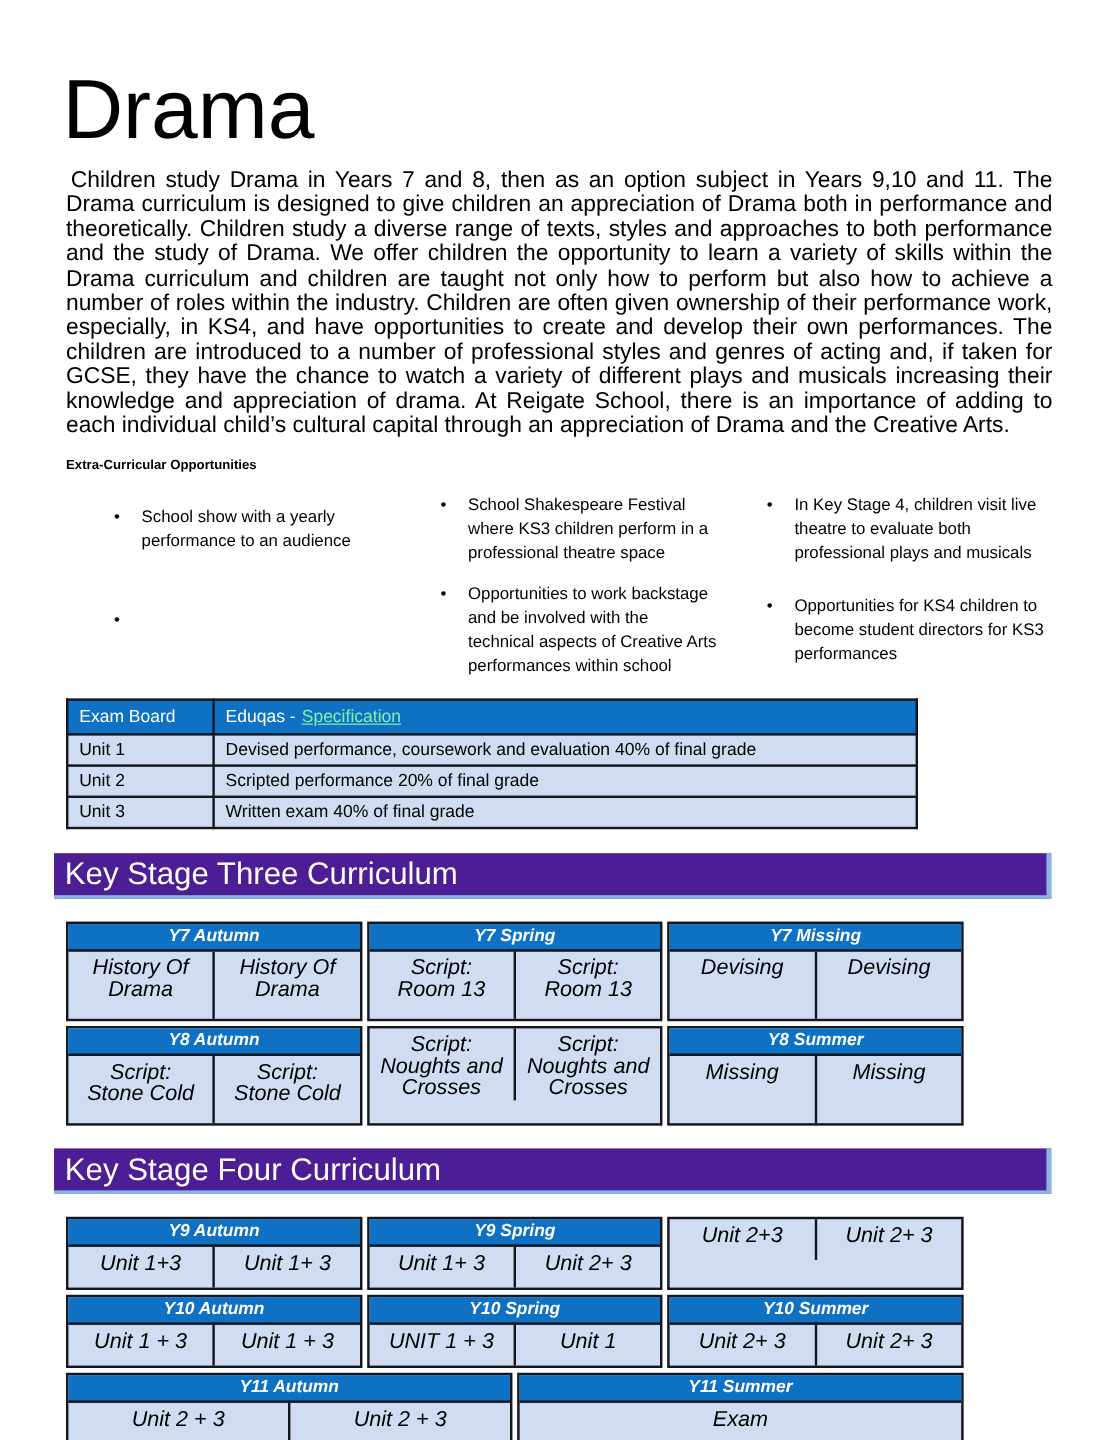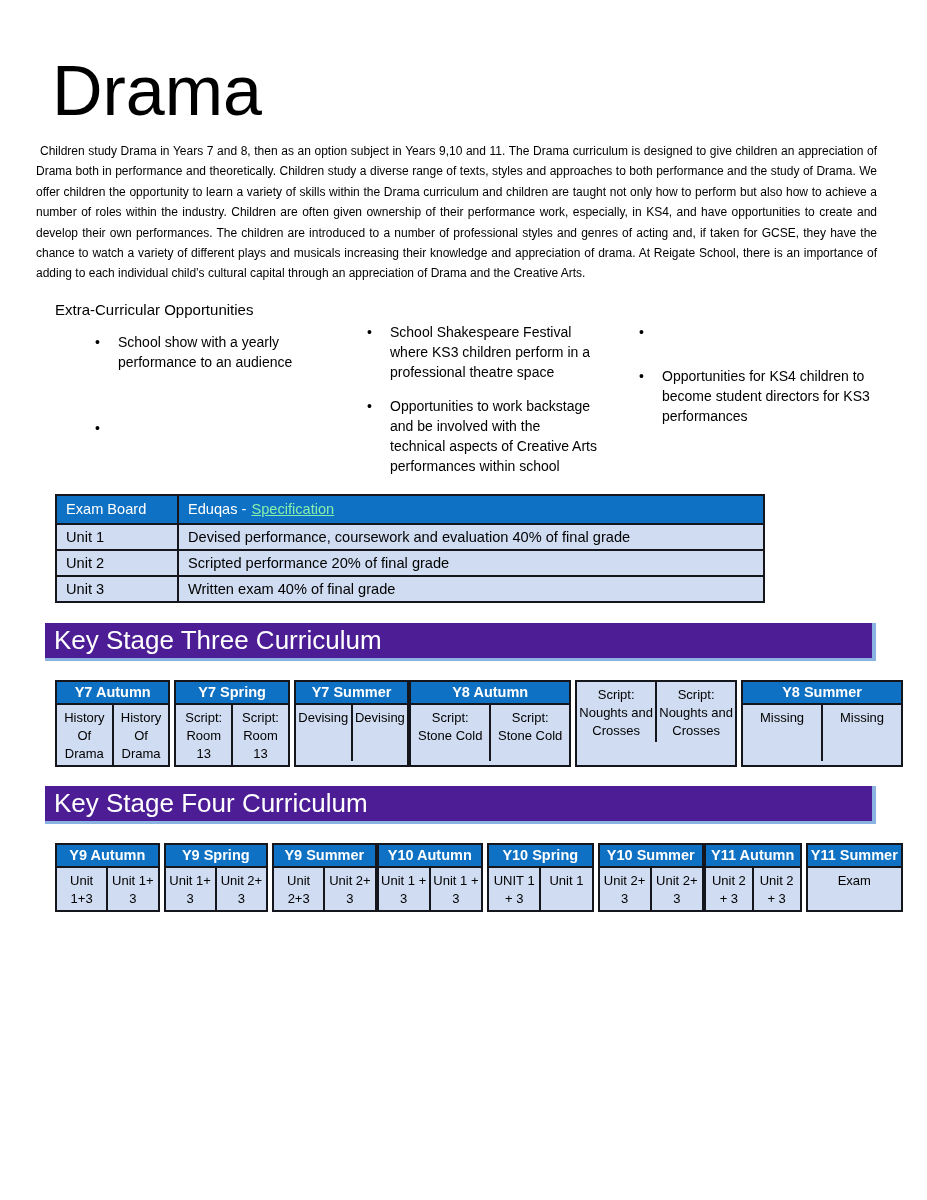--- a/index.html
+++ b/index.html
@@ -1,23 +1,23 @@
 <!DOCTYPE html>
 <html><head>
 <meta charset="utf-8">
 <style>
   html,body{margin:0;padding:0;background:#fff;}
   .page{position:relative;width:927px;height:1200px;background:#fff;overflow:hidden;
         font-family:"Liberation Sans",sans-serif;color:#000;}
 
   .title{margin:56px 0 0 52px;font-size:70px;font-weight:300;line-height:1;letter-spacing:0;}
 
-  .intro{margin:15px 50px 0 36px;font-size:12px;line-height:20.4px;text-align:justify;text-indent:4px;}
-
-  .extra-heading{margin:17px 0 4px 55px;font-size:15px;font-weight:400;}
+  .intro{margin:15px 50px 0 55px;font-size:19px;line-height:20.4px;text-align:justify;text-indent:4px;}
+
+  .extra-heading{margin:17px 0 16px 55px;font-size:11px;font-weight:700;}
 
   .columns{display:flex;margin-left:55px;}
   .col{box-sizing:border-box;}
   .col-1{width:272px;}
   .col-2{width:272px;}
   .col-3{width:283px;}
   .bullet-item{display:flex;padding-left:40px;font-size:14px;line-height:20px;}
   .bullet{width:23px;flex:none;font-size:14px;}
   .col-1 .bullet-item.first{margin-top:10px;}
   .col-1 .bullet-item.second{margin-top:46px;}
@@ -30,28 +30,28 @@
   .exam-table td.desc-col{width:566px;}
   .exam-table tr.head td{background:#0e71c3;color:#fff;height:25px;}
   .exam-table tr.body-row td{background:#cfdcf1;}
   .spec-link{color:#86efac;text-decoration:underline;margin-left:5px;cursor:pointer;}
 
   .banner{margin-left:45px;margin-top:20px;width:831px;height:38px;box-sizing:border-box;
           background:#4c1d95;border-right:4px solid #8ab3e2;border-bottom:3px solid #8ab3e2;
           color:#fff;font-size:26px;line-height:34px;padding-left:9px;font-weight:400;}
   .banner.ks4-banner{margin-top:19px;}
 
-  .curriculum{margin:19px 0 0 55px;width:848px;display:flex;row-gap:4px;}
+  .curriculum{margin:19px 0 0 55px;width:748px;display:flex;flex-direction:column;row-gap:4px;font-style:italic;}
   .section{display:flex;column-gap:4px;}
   .group{flex:1 1 0;border:2px solid #15151c;background:#cfdcf1;}
   .group-head{height:21px;line-height:21px;background:#0e71c3;border-bottom:2px solid #15151c;
               color:#fff;text-align:center;font-size:14.5px;font-weight:700;}
   .cells{display:flex;}
   .cell{flex:1 1 0;box-sizing:border-box;padding:4px 2px 2px 2px;text-align:center;
-        font-size:13px;line-height:18px;white-space:pre-line;}
+        font-size:18px;line-height:18px;white-space:pre-line;}
   .cell + .cell{border-left:2px solid #15151c;}
   .ks3 .cell{min-height:56px;}
   .ks4 .cell{min-height:34px;}
 </style>
 </head>
 <body>
 
 <div class="page">
 
   <h1 class="title">Drama</h1>
@@ -76,20 +76,21 @@
         <span>School Shakespeare Festival where KS3 children perform in a professional theatre space</span>
       </div>
       <div class="bullet-item second">
         <span class="bullet">•</span>
         <span>Opportunities to work backstage and be involved with the technical aspects of Creative Arts performances within school</span>
       </div>
     </div>
     <div class="col col-3">
       <div class="bullet-item first">
         <span class="bullet">•</span>
+        <span>In Key Stage 4, children visit live theatre to evaluate both professional plays and musicals</span>
       </div>
       <div class="bullet-item second">
         <span class="bullet">•</span>
         <span>Opportunities for KS4 children to become student directors for KS3 performances</span>
       </div>
     </div>
   </div>
 
   <table class="exam-table">
     <tbody>
@@ -128,21 +129,21 @@
       <div class="group">
         <div class="group-head">Y7 Spring</div>
         <div class="cells">
           <div class="cell">Script:
 Room 13</div>
           <div class="cell">Script:
 Room 13</div>
         </div>
       </div>
       <div class="group">
-        <div class="group-head">Y7 Summer</div>
+        <div class="group-head">Y7 Missing</div>
         <div class="cells">
           <div class="cell">Devising</div>
           <div class="cell">Devising</div>
         </div>
       </div>
     </div>
     <div class="section">
       <div class="group">
         <div class="group-head">Y8 Autumn</div>
         <div class="cells">
@@ -182,21 +183,20 @@
         </div>
       </div>
       <div class="group">
         <div class="group-head">Y9 Spring</div>
         <div class="cells">
           <div class="cell">Unit 1+ 3</div>
           <div class="cell">Unit 2+ 3</div>
         </div>
       </div>
       <div class="group">
-        <div class="group-head">Y9 Summer</div>
         <div class="cells">
           <div class="cell">Unit 2+3</div>
           <div class="cell">Unit 2+ 3</div>
         </div>
       </div>
     </div>
     <div class="section">
       <div class="group">
         <div class="group-head">Y10 Autumn</div>
         <div class="cells">

